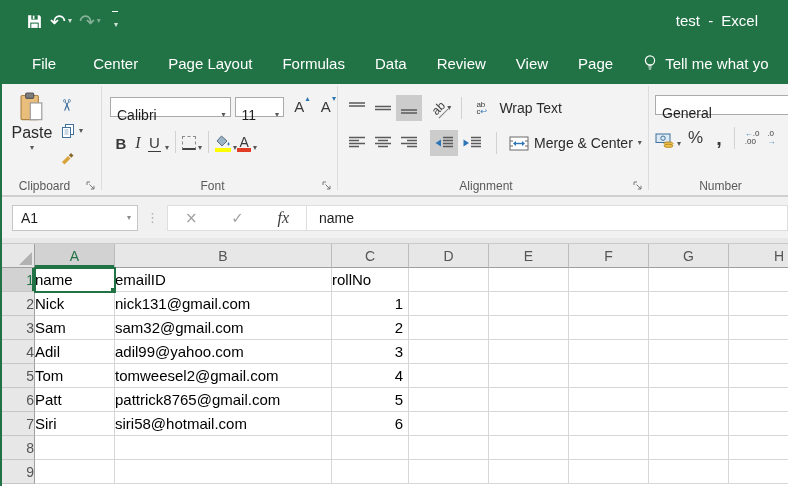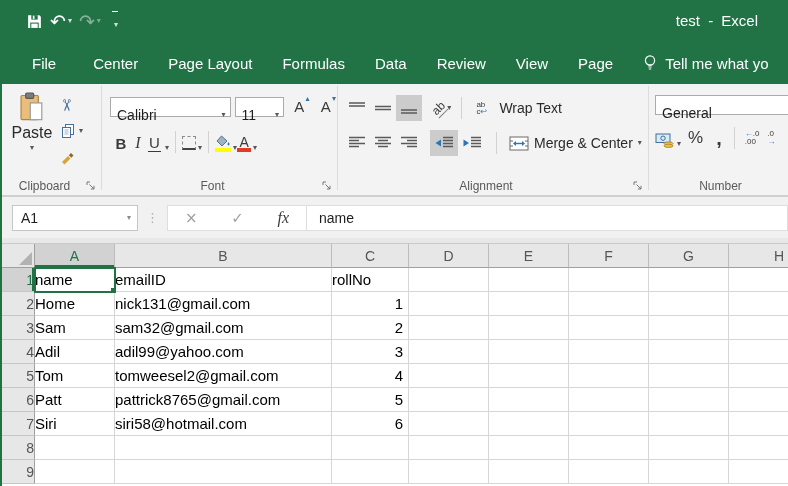--- a/index.html
+++ b/index.html
@@ -426,21 +426,21 @@
           <td class="cell">emailID</td>
           <td class="cell">rollNo</td>
           <td class="cell"></td>
           <td class="cell"></td>
           <td class="cell"></td>
           <td class="cell"></td>
           <td class="cell"></td>
         </tr>
         <tr>
           <th class="rowh">2</th>
-          <td class="cell">Home</td>
+          <td class="cell">Nick</td>
           <td class="cell">nick131@gmail.com</td>
           <td class="cell num">1</td>
           <td class="cell"></td>
           <td class="cell"></td>
           <td class="cell"></td>
           <td class="cell"></td>
           <td class="cell"></td>
         </tr>
         <tr>
           <th class="rowh">3</th>

